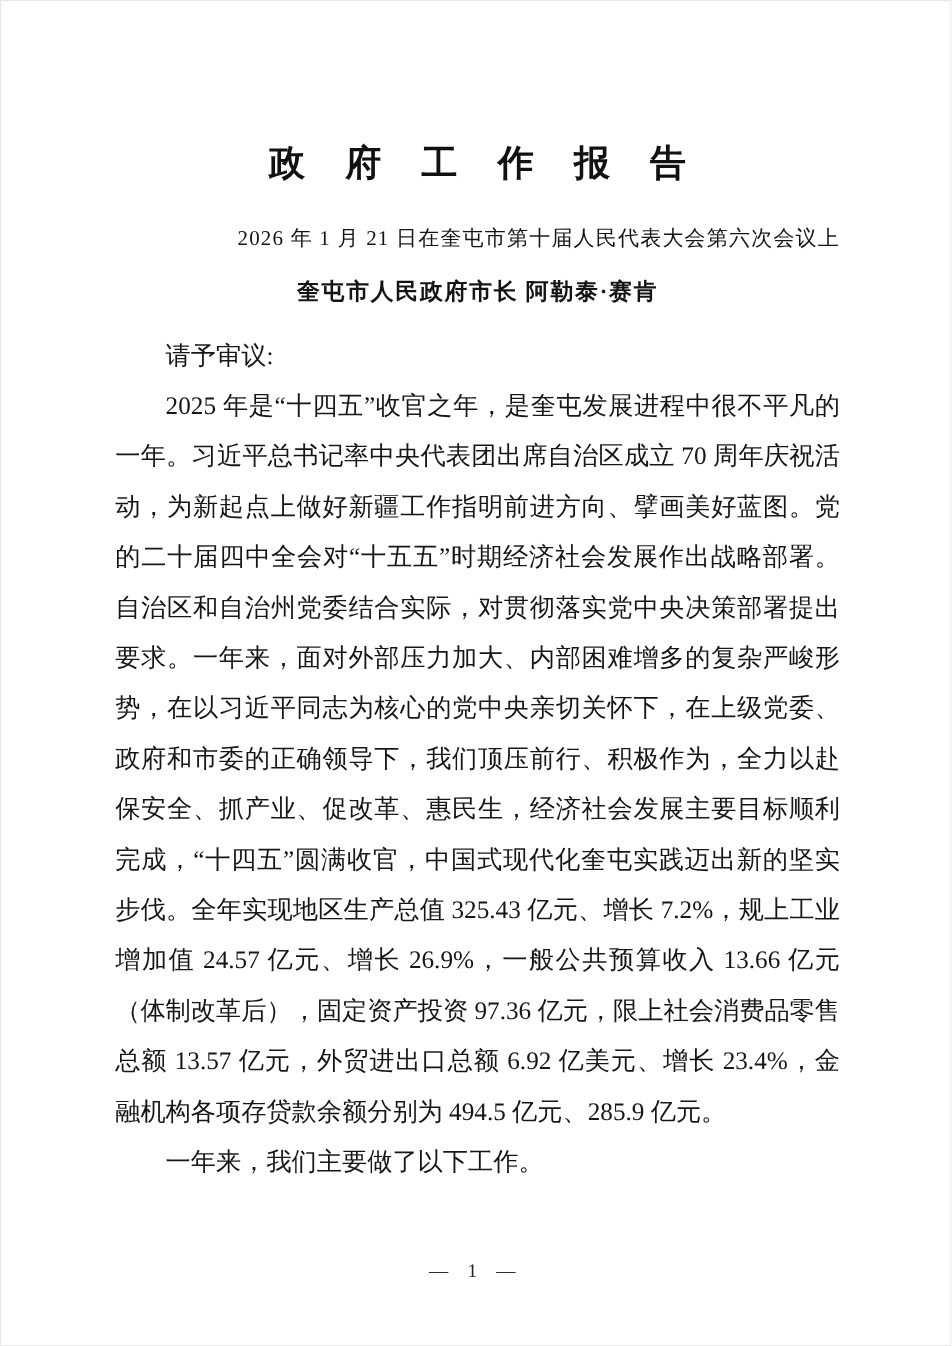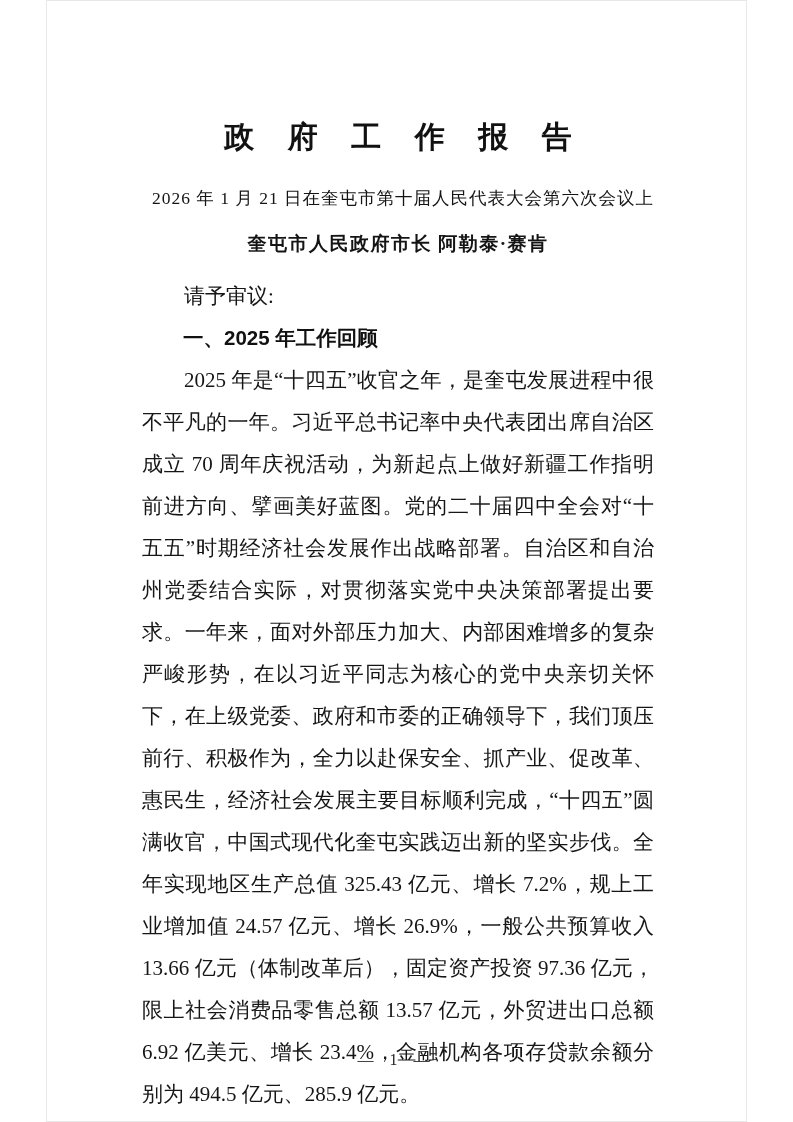--- a/index.html
+++ b/index.html
@@ -2,21 +2,21 @@
 <html lang="zh"><head>
 <meta charset="utf-8">
 <style>
   html, body {
     margin: 0;
     padding: 0;
     background: #ffffff;
   }
   .page {
     position: relative;
-    width: 701px;
+    width: 793px;
     height: 1122px;
     margin: 0 auto;
     background: #ffffff;
     box-sizing: border-box;
     border: 1px solid #e8e8e8;
     overflow: hidden;
     font-family: "Liberation Serif", "DejaVu Serif", serif;
     color: #1a1a1a;
   }
   .content {
@@ -91,21 +91,20 @@
     <h1 class="doc-title">政 府 工 作 报 告</h1>
 
     <p class="doc-subtitle">2026 年 1 月 21 日在奎屯市第十届人民代表大会第六次会议上</p>
 
     <p class="doc-speaker">奎屯市人民政府市长  阿勒泰·赛肯</p>
 
     <div class="doc-body">
       <p class="salutation">请予审议:</p>
 
 
-      <p class="section-heading">一、2025 年工作回顾</p>
 
       <p>2025 年是“十四五”收官之年，是奎屯发展进程中很不平凡的一年。习近平总书记率中央代表团出席自治区成立 70 周年庆祝活动，为新起点上做好新疆工作指明前进方向、擘画美好蓝图。党的二十届四中全会对“十五五”时期经济社会发展作出战略部署。自治区和自治州党委结合实际，对贯彻落实党中央决策部署提出要求。一年来，面对外部压力加大、内部困难增多的复杂严峻形势，在以习近平同志为核心的党中央亲切关怀下，在上级党委、政府和市委的正确领导下，我们顶压前行、积极作为，全力以赴保安全、抓产业、促改革、惠民生，经济社会发展主要目标顺利完成，“十四五”圆满收官，中国式现代化奎屯实践迈出新的坚实步伐。全年实现地区生产总值 325.43 亿元、增长 7.2%，规上工业增加值 24.57 亿元、增长 26.9%，一般公共预算收入 13.66 亿元（体制改革后），固定资产投资 97.36 亿元，限上社会消费品零售总额 13.57 亿元，外贸进出口总额 6.92 亿美元、增长 23.4%，金融机构各项存贷款余额分别为 494.5 亿元、285.9 亿元。</p>
 
       <p>一年来，我们主要做了以下工作。</p>
     </div>
   </div>
 
   <div class="footer">—  1  —</div>
 </div>
 

